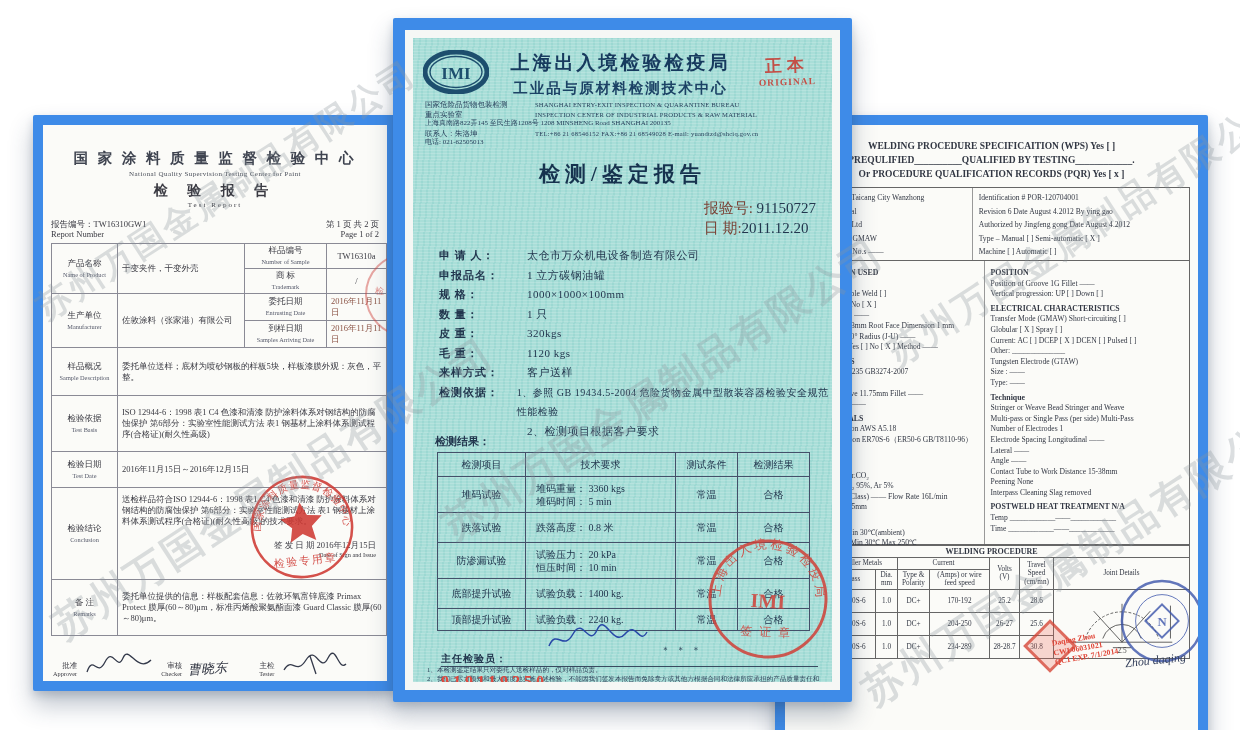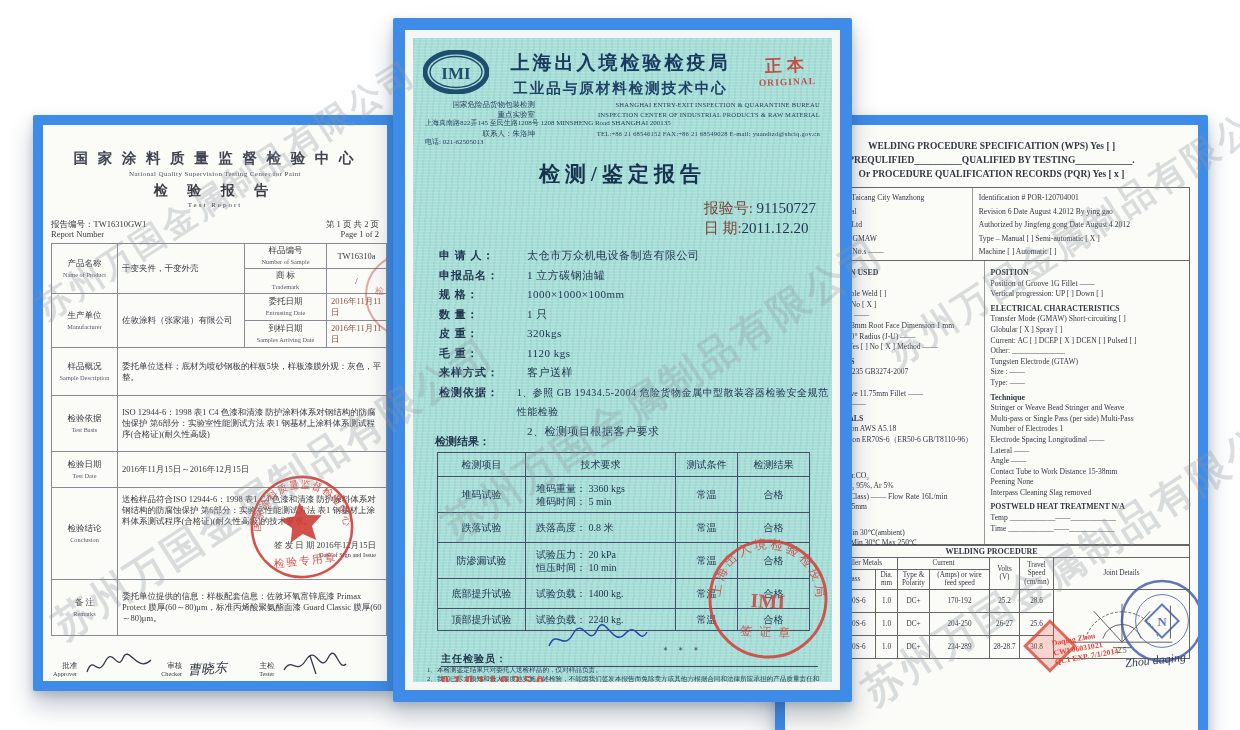--- a/index.html
+++ b/index.html
@@ -55,21 +55,21 @@
 
   
   .c-headrow { display:flex; align-items:flex-start; padding:12px 10px 0 10px; }
   .c-orgs { flex:1; text-align:center; }
   .c-org1 { font-size:19px; font-weight:bold; letter-spacing:3px; color:#173a5e; }
   .c-org2 { font-size:14.5px; font-weight:bold; letter-spacing:2px; margin-top:3px; color:#1c4265; }
   .c-orig { width:70px; text-align:center; color:#c8372e; opacity:.85; transform:rotate(-2deg); margin-top:4px; }
   .c-orig .cn { font-size:17px; font-weight:bold; letter-spacing:5px; }
   .c-orig .en { font-size:9.5px; font-weight:bold; letter-spacing:1px; }
   .c-sub { padding:2px 12px 0 12px; font-size:7px; color:#29415c; line-height:9.5px; }
-  .c-sub .r1 { display:flex; gap:0;text-align:right; }
+  .c-sub .r1 { display:flex; gap:0; }
   .c-sub .r1 .a { width:110px; font-size:7.5px; }
   .c-sub .r1 .b { flex:1; font-size:6.6px; letter-spacing:.2px; }
   .c-title { text-align:center; font-size:21px; font-weight:bold; letter-spacing:5px;
              margin-top:12px; color:#16324e; }
   .c-nums { position:absolute; right:16px; top:160px; font-size:15px; text-align:left; line-height:20px; }
   .c-nums .lb { color:#7a4438; }
   .c-fields { position:absolute; left:26px; top:208px; font-size:11px; line-height:19.5px; }
   .c-fields .fl { display:flex; }
   .c-fields .lb { width:88px; font-weight:bold; letter-spacing:1px; }
   .c-fields .vl { letter-spacing:.5px; }

